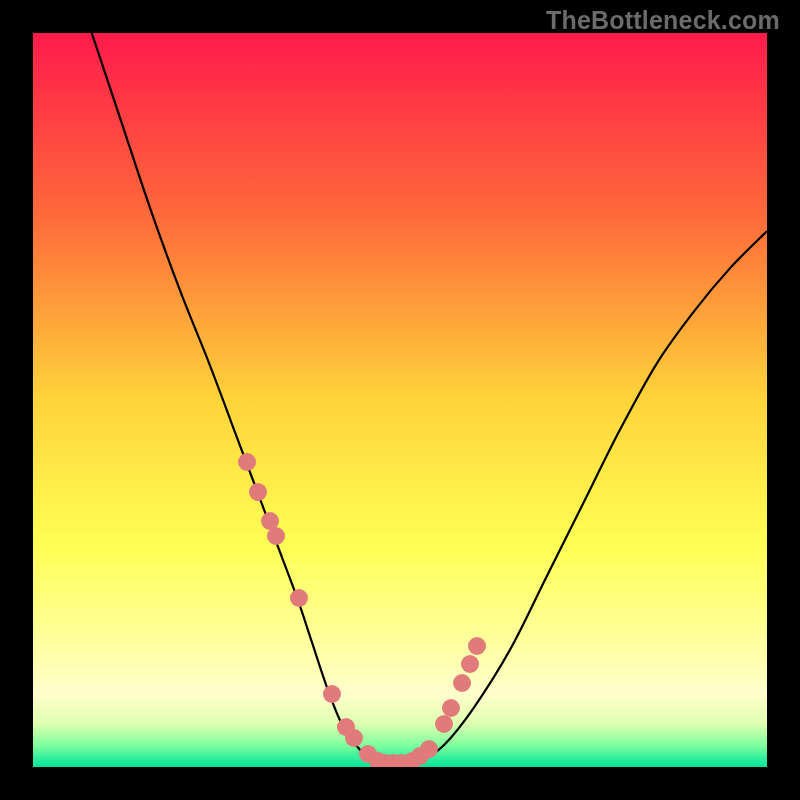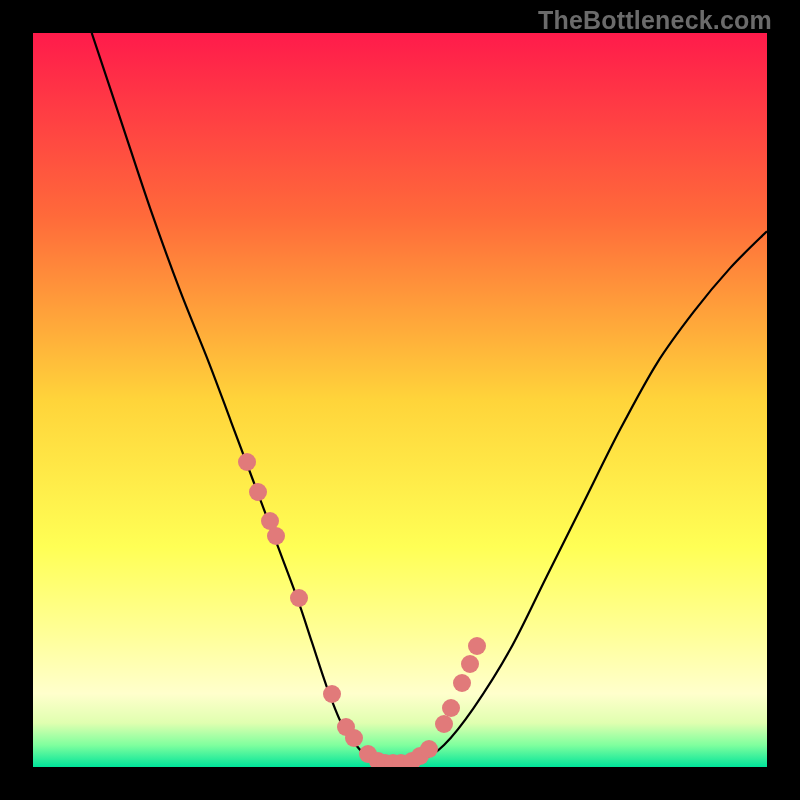--- a/index.html
+++ b/index.html
@@ -28,21 +28,21 @@
   .curve-layer {
     position: absolute;
     left: 0;
     top: 0;
     width: 100%;
     height: 100%;
   }
   .watermark {
     position: absolute;
     top: 6px;
-    right: 28px;
+    right: 20px;
     font-family: Arial, Helvetica, sans-serif;
     font-size: 25px;
     font-weight: 600;
     color: #6b6b6b;
     letter-spacing: 0.2px;
   }
   .marker {
     position: absolute;
     width: 18px;
     height: 18px;

